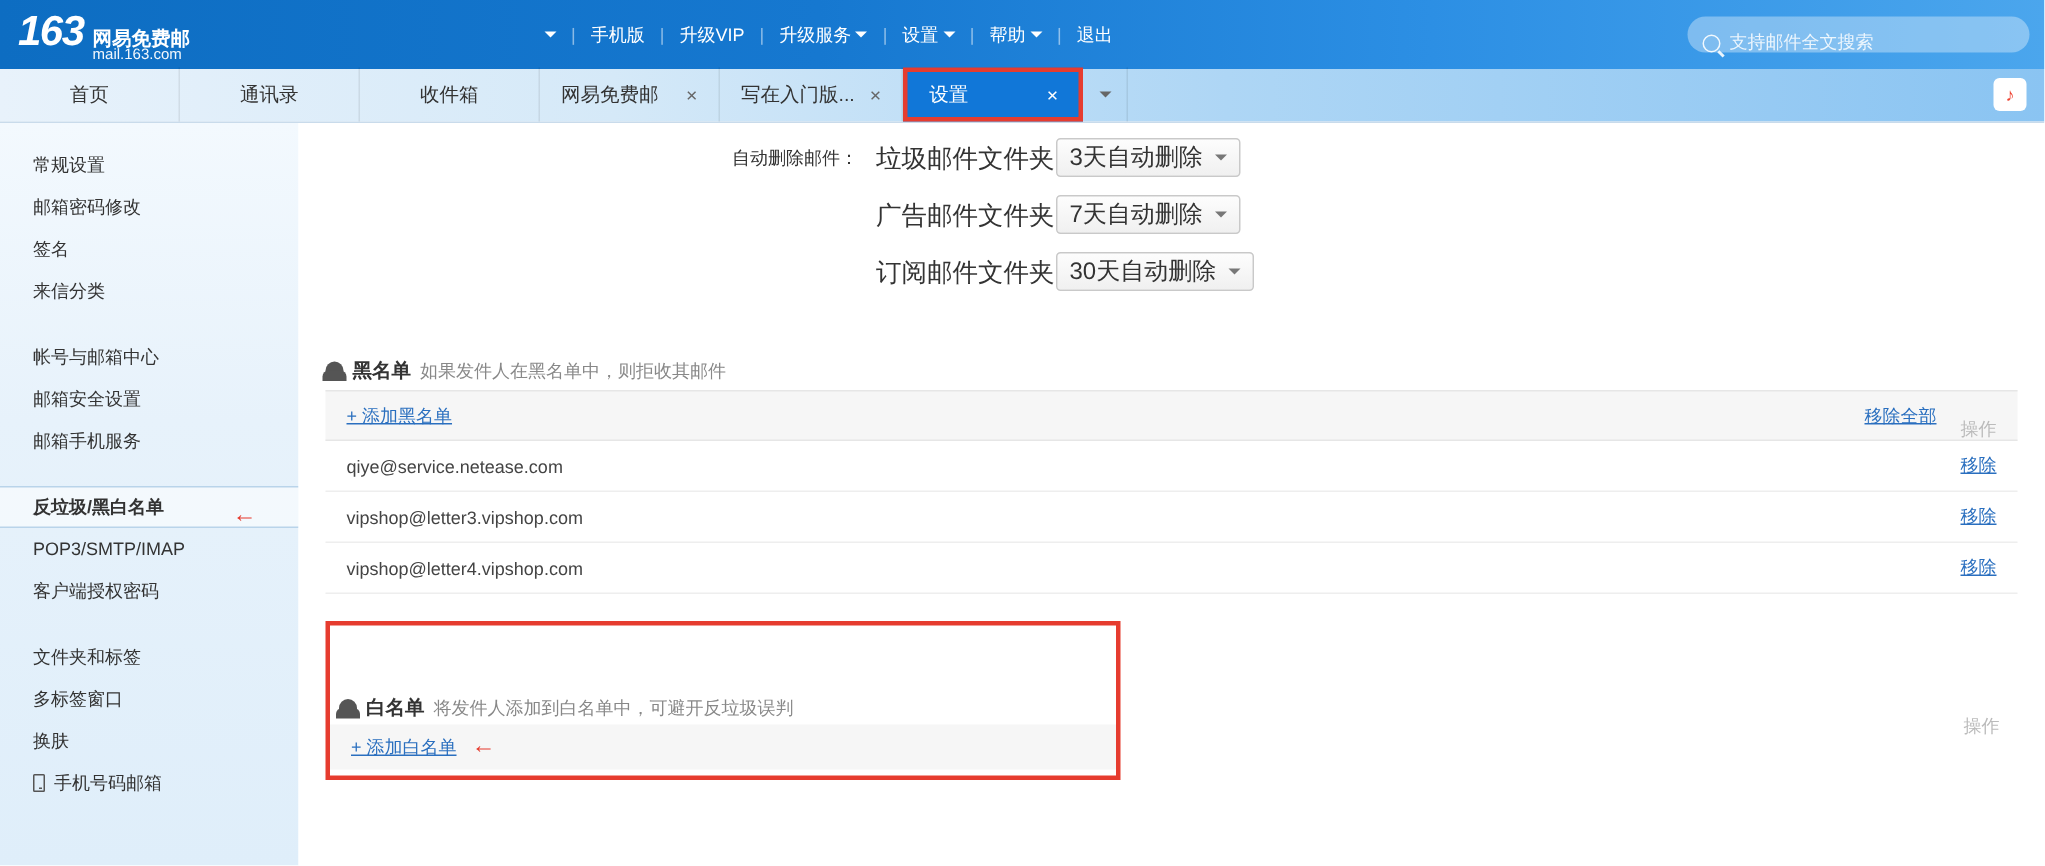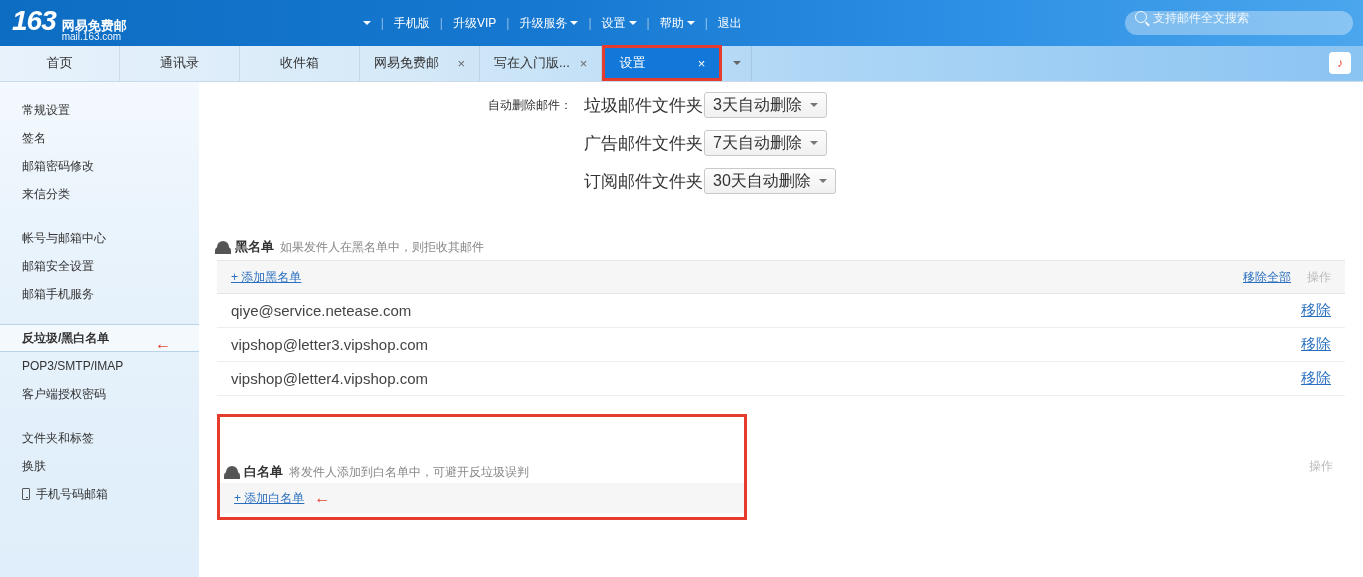--- a/index.html
+++ b/index.html
@@ -18,21 +18,21 @@
   .logo-163 { font-size: 28px; font-weight: bold; font-style: italic; letter-spacing: -1px; }
   .logo-text { display: flex; flex-direction: column; line-height: 1; margin-left: 2px; }
   .logo-text .cn { font-size: 13px; font-weight: bold; }
   .logo-text .en { font-size: 10px; opacity: .95; }
 
   .top-nav { display: flex; align-items: center; margin-left: 230px; font-size: 12px; }
   .top-nav a { color: #fff; text-decoration: none; padding: 0 6px; display: inline-flex; align-items: center; gap: 3px; }
   .top-nav .sep { color: rgba(255,255,255,.5); padding: 0 4px; }
   .caret-down { width: 0; height: 0; border-left: 4px solid transparent; border-right: 4px solid transparent; border-top: 4px solid #fff; display: inline-block; }
 
-  .search-box { margin-left: auto; display: flex; align-items: flex-start; background: rgba(255,255,255,.35); border-radius: 12px; height: 24px; width: 228px; padding: 0 10px; color: #fff; }
+  .search-box { margin-left: auto; display: flex; align-items: flex-end; background: rgba(255,255,255,.35); border-radius: 12px; height: 24px; width: 228px; padding: 0 10px; color: #fff; }
   .search-box input { flex: 1; background: transparent; border: none; outline: none; color: #fff; font-size: 12px; }
   .search-box input::placeholder { color: rgba(255,255,255,.85); }
   .search-box .mag { width: 12px; height: 12px; border: 1.5px solid rgba(255,255,255,.9); border-radius: 50%; position: relative; margin-right: 6px; }
   .search-box .mag::after { content: ""; position: absolute; width: 5px; height: 1.5px; background: rgba(255,255,255,.9); bottom: -2px; right: -4px; transform: rotate(45deg); }
 
   
   .tabs-bar {
     height: 36px;
     background: linear-gradient(to right, #e8f2fb, #d5e9f8 30%, #aed6f5 60%, #8ac4f2);
     display: flex;
@@ -122,25 +122,25 @@
   .section-head b { font-size: 13px; }
   .section-desc { color: #888; }
 
   .list-bar {
     background: #f6f6f6; border-top: 1px solid #e6e6e6; border-bottom: 1px solid #e6e6e6;
     height: 34px; display: flex; align-items: center; padding: 0 14px;
     font-size: 12px;
   }
   .link-blue { color: #2a6fbf; }
   .list-bar .right { margin-left: auto; display: flex; gap: 16px; align-items: center; }
-  .muted { color: #bbb; }
+  .muted { color: #bbb; margin-top: 18px; }
 
   .list-row {
     height: 34px; display: flex; align-items: center; padding: 0 14px;
-    border-bottom: 1px solid #eee; font-size: 15px; color: #444;
+    border-bottom: 1px solid #eee; font-size: 12px; color: #444;
   }
   .list-row .right { margin-left: auto; }
 
   .white-section-wrap { border: 3px solid #e63c2f; margin: 18px 0 0 18px; width: 530px; padding-bottom: 4px; }
   .white-section-wrap .section-head { padding: 6px 8px 2px 6px; }
   .white-section-wrap .list-bar { background: #f6f6f6; height: 30px; border: none; position: relative;}
   .arrow-left-red-inline {
     color: #e63c2f; font-size: 16px; font-weight: bold; margin-left: 10px;
   }
   .right-ops-float { position: absolute; right: 30px; font-size:12px; }
@@ -210,39 +210,40 @@
 
   <div class="music-icon">♪</div>
 </div>
 
 <div class="arrow-up-red">↑</div>
 
 <div class="main">
   <div class="sidebar">
     <div class="side-group">
       <div class="side-item">常规设置</div>
+      <div class="side-item">邮箱密码修改</div>
       <div class="side-item">签名</div>
-      <div class="side-item">邮箱密码修改</div>
       <div class="side-item">来信分类</div>
     </div>
     <div class="side-group">
       <div class="side-item">帐号与邮箱中心</div>
       <div class="side-item">邮箱安全设置</div>
       <div class="side-item">邮箱手机服务</div>
     </div>
     <div class="side-group">
       <div class="side-item active">
         <span>反垃圾/黑白名单</span>
         <span class="arrow-left-red">←</span>
       </div>
       <div class="side-item">POP3/SMTP/IMAP</div>
       <div class="side-item">客户端授权密码</div>
     </div>
     <div class="side-group">
       <div class="side-item">文件夹和标签</div>
+      <div class="side-item">多标签窗口</div>
       <div class="side-item">换肤</div>
       <div class="side-item">
         <span class="phone-icon"></span>
         <span>手机号码邮箱</span>
       </div>
     </div>
   </div>
 
   <div class="content">
 

